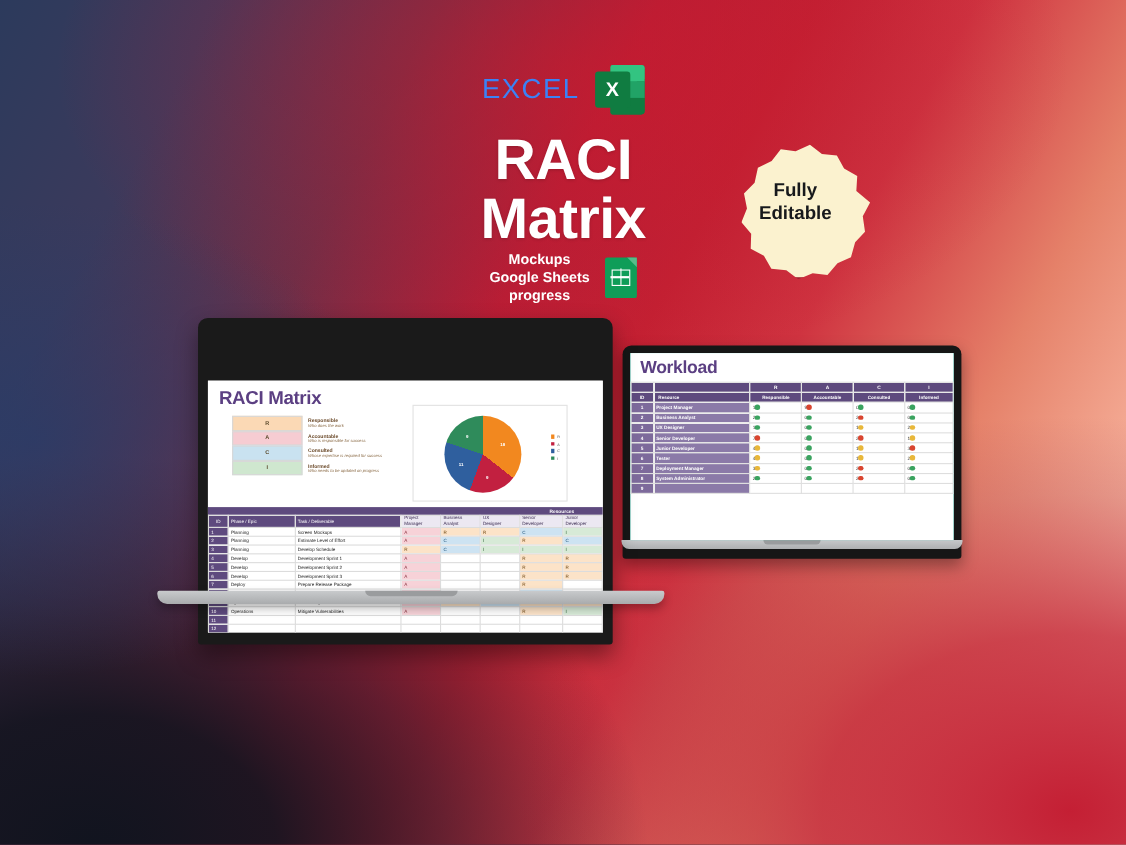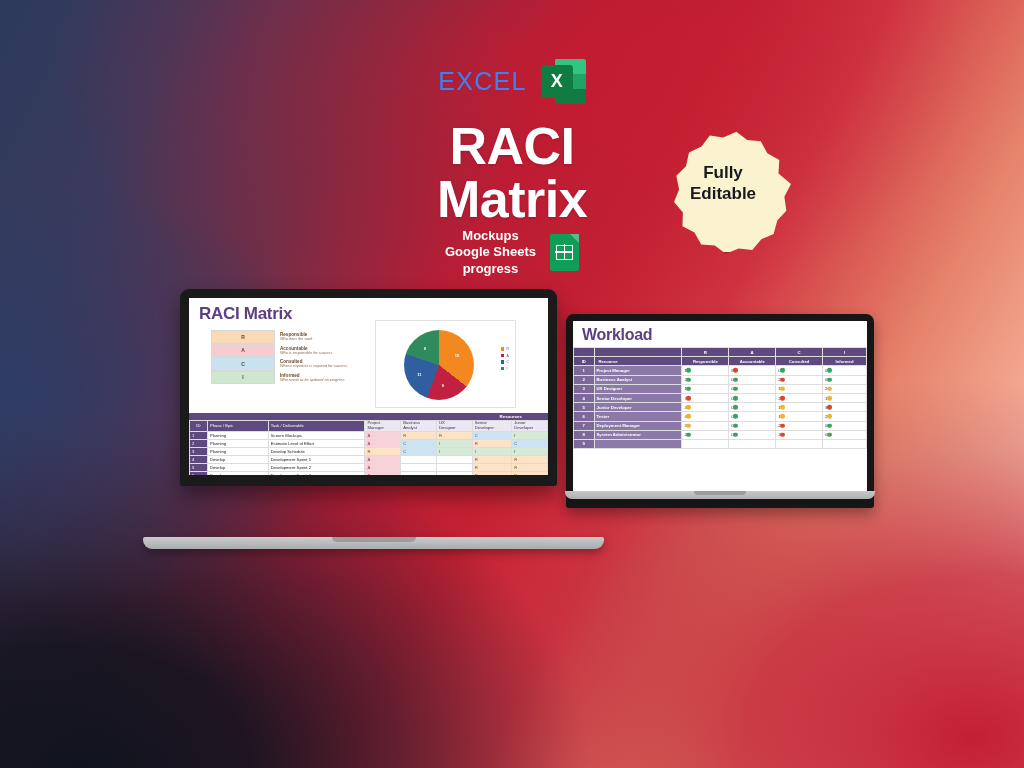--- a/index.html
+++ b/index.html
@@ -94,22 +94,22 @@
       position:relative; }
   #laptop-right .base { height:8px; background:#b9bbbd;
       border-radius:0 0 7px 7px; margin:0 -8px;
       background:linear-gradient(#c6c8ca,#aeb0b2); }
   #laptop-right .notch { width:52px; height:4px; background:#9a9c9e;
       border-radius:0 0 4px 4px; margin:0 auto; }
 
   #laptop-left { position:absolute; left:180px; top:289px; width:377px; }
   #laptop-left .lid { background:#1a1a1a; border-radius:9px 9px 3px 3px;
       padding:9px 9px 11px 9px; box-shadow:0 10px 20px rgba(0,0,0,.40); }
-  #laptop-left .screen { background:#fff; height:177px; overflow:hidden;
-      position:relative; }
+  #laptop-left .screen { background:#fff; height:229px; overflow:hidden;
+      position:relative;margin-top:48px; }
   .lap-base-wide { position:absolute; left:143px; top:537px; width:461px; height:12px;
       background:linear-gradient(#c9cbcd,#a9abad); border-radius:2px 2px 9px 9px;
       box-shadow:0 4px 9px rgba(0,0,0,.30); }
   .lap-base-wide .dent { width:84px; height:5px; background:#9a9c9e;
       border-radius:0 0 5px 5px; margin:0 auto; }
 
   
   .sheet { width:100%; height:100%; background:#fff; position:relative;
       font-size:4.1px; color:#222; }
   .sheet-title { font-weight:bold; color:#5b3f82; letter-spacing:-0.3px; }

